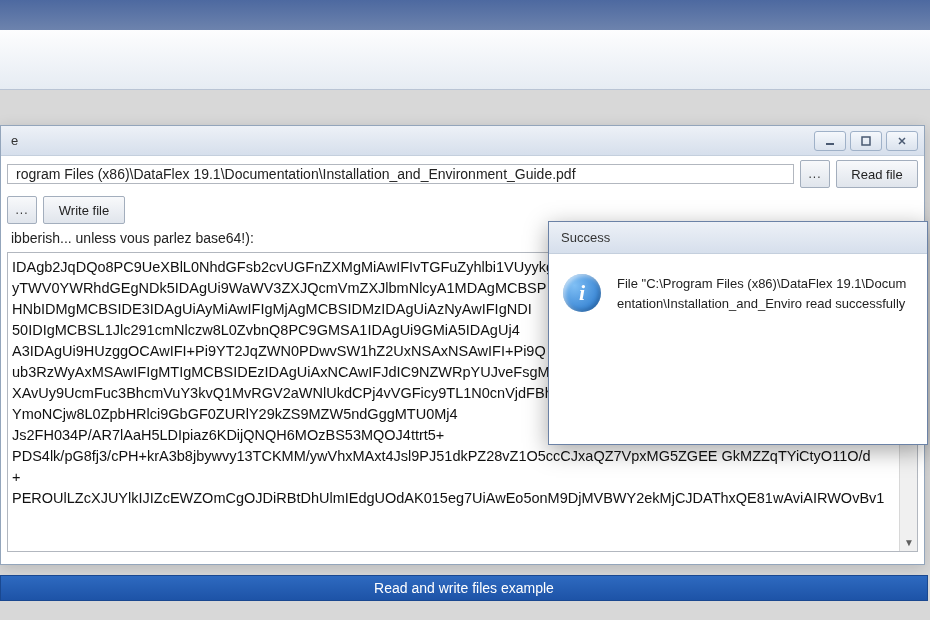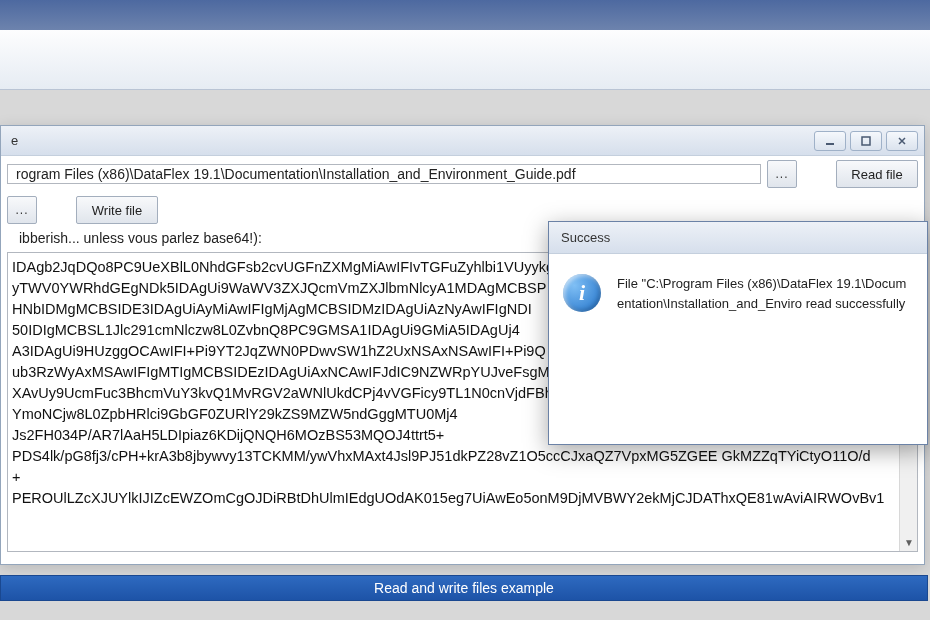--- a/index.html
+++ b/index.html
@@ -90,27 +90,25 @@
   }
   .action-btn {
     width: 82px; height: 28px;
     background: linear-gradient(#f8f9fb, #e0e5ec);
     border: 1px solid #a3aebd;
     border-radius: 2px;
     cursor: pointer;
     font-size: 13px;
     color: #222;
     font-family: inherit;
-    margin-left: 33px;
   }
   .gibberish-label {
     padding: 2px 10px 4px 10px;
     font-size: 14px;
     color: #222;
-    margin-left: 8px;
   }
   .content-area {
     margin: 2px 6px 6px 6px;
     height: 300px;
     border: 1px solid #b2b7bf;
     position: relative;
     background: #fff;
     overflow: hidden;
   }
   .content-text {

